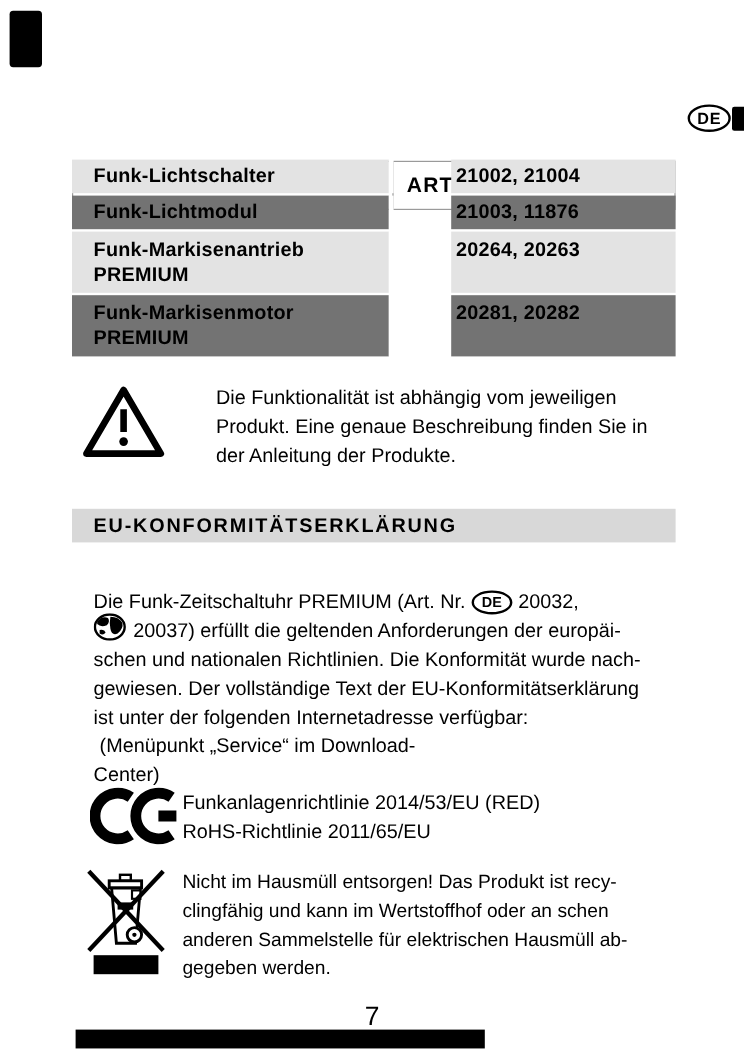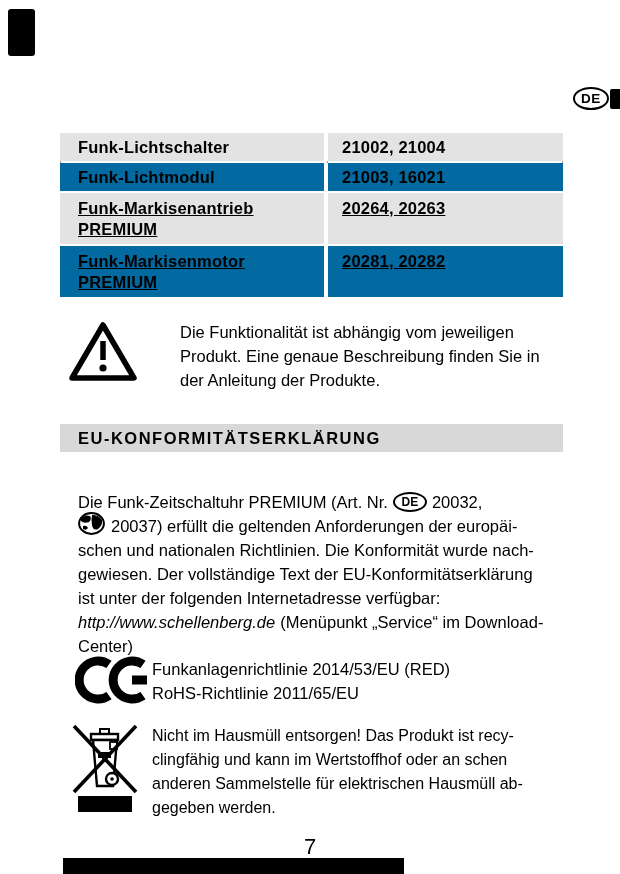--- a/index.html
+++ b/index.html
@@ -24,27 +24,27 @@
     left:60px;top:88px;width:503px;height:41px;box-sizing:border-box;
     border:1px solid #9a9a9a;background:#fff;display:flex;align-items:center;
     font-weight:bold;font-size:17.5px;letter-spacing:1px;margin-top:46px;
   }
   .tbl-header .col-divider{position:absolute;left:266px;top:0;width:1px;height:100%;background:#9a9a9a;}
   .th-product{padding-left:18px;}
   .th-artnr{position:absolute;left:278px;}
   .trow{left:60px;width:503px;display:flex;}
   .trow .cell-left{width:264px;box-sizing:border-box;padding-left:18px;}
   .trow .cell-gap{width:4px;background:#fff;}
-  .trow .cell-right{flex:1;box-sizing:border-box;padding-left:14px;}
+  .trow .cell-right{flex:1;box-sizing:border-box;padding-left:4px;margin-left:48px;}
   .row-light .cell-left,.row-light .cell-right{background:#e3e3e3;}
-  .row-dark .cell-left,.row-dark .cell-right{background:#0369a1;}
+  .row-dark .cell-left,.row-dark .cell-right{background:#737373;}
   .trow{font-weight:bold;font-size:16.5px;letter-spacing:.2px;}
   .row-1line{height:28px;line-height:28px;}
   .row-2line{height:51px;}
-  .row-2line .cell-left,.row-2line .cell-right{padding-top:5px;line-height:21px;text-decoration:underline;}
+  .row-2line .cell-left,.row-2line .cell-right{padding-top:5px;line-height:21px;}
   
   .warn-icon{left:67px;top:320px;}
   .warn-text{left:152px;top:320px;font-size:16.5px;line-height:24px;white-space:nowrap;margin-left:28px;}
   
   .band{
     left:60px;top:424px;width:503px;height:28px;background:#d8d8d8;box-sizing:border-box;
     display:flex;align-items:center;padding-left:18px;
     font-weight:bold;font-size:16.5px;letter-spacing:1.5px;
   }
   
@@ -87,21 +87,21 @@
 
   <div class="abs trow row-light row-1line" style="top:133px;">
     <div class="cell-left">Funk-Lichtschalter</div>
     <div class="cell-gap"></div>
     <div class="cell-right">21002, 21004</div>
   </div>
 
   <div class="abs trow row-dark row-1line" style="top:163px;">
     <div class="cell-left">Funk-Lichtmodul</div>
     <div class="cell-gap"></div>
-    <div class="cell-right">21003, 16021</div>
+    <div class="cell-right">21003, 11876</div>
   </div>
 
   <div class="abs trow row-light row-2line" style="top:193px;">
     <div class="cell-left">
       <div>Funk-Markisenantrieb</div>
       <div>PREMIUM</div>
     </div>
     <div class="cell-gap"></div>
     <div class="cell-right">20264, 20263</div>
   </div>
@@ -148,21 +148,20 @@
           <path d="M14,3 Q21,3 24,8 Q25,13 20,17 Q15,19 14,13 Q13,8 14,3 Z" fill="#000"></path>
           <path d="M5,14 Q9,13 10,16 Q8,19 5,17 Z" fill="#000"></path>
         </svg>
       </span>
       <span>20037) erfüllt die geltenden Anforderungen der europäi-</span>
     </div>
     <div class="dline">schen und nationalen Richtlinien. Die Konformität wurde nach-</div>
     <div class="dline">gewiesen. Der vollständige Text der EU-Konformitätserklärung</div>
     <div class="dline">ist unter der folgenden Internetadresse verfügbar:</div>
     <div class="dline">
-      <span class="italic">http://www.schellenberg.de</span>
       <span style="margin-left:5px;">(Menüpunkt „Service“ im Download-</span>
     </div>
     <div class="dline">Center)</div>
   </div>
 
   <div class="abs ce-icon">
     <svg width="78" height="48" viewBox="0 0 78 48">
       <path d="M34 8.4 A 19 19 0 1 0 34 39.6" fill="none" stroke="#000" stroke-width="9"></path>
       <path d="M68 8.4 A 19 19 0 1 0 68 39.6" fill="none" stroke="#000" stroke-width="9"></path>
       <line x1="57" y1="24" x2="72" y2="24" stroke="#000" stroke-width="9"></line>

